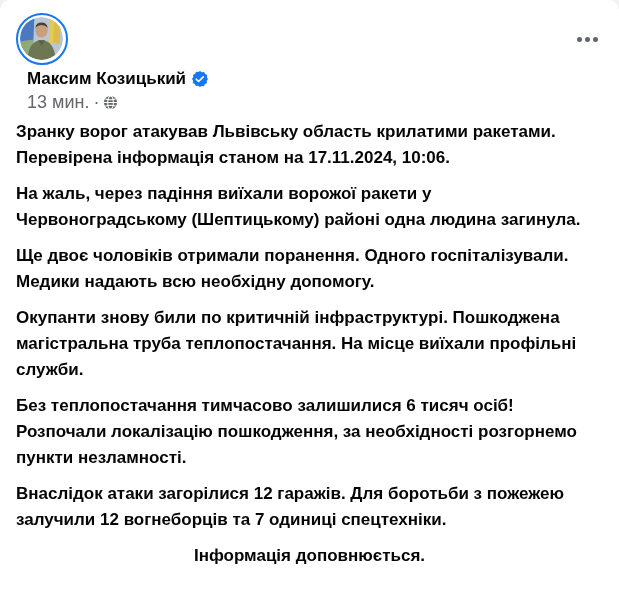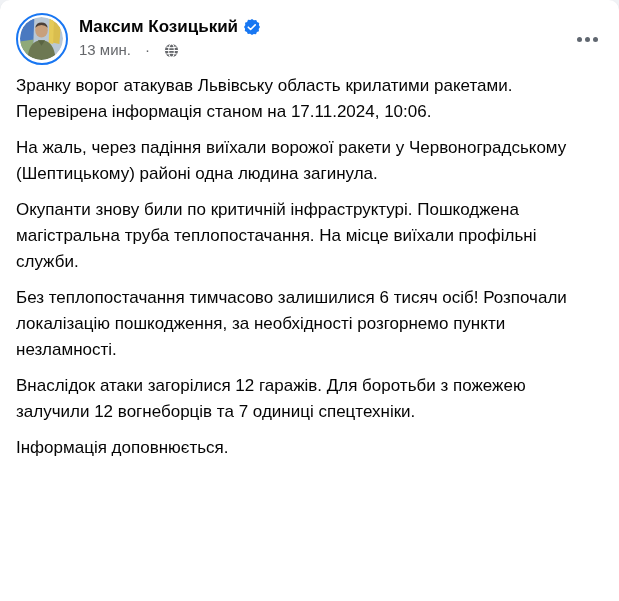--- a/index.html
+++ b/index.html
@@ -16,20 +16,21 @@
     min-height: 601px;
     background: #ffffff;
     border-radius: 10px 10px 0 0;
     box-shadow: 0 1px 2px rgba(0,0,0,0.1);
   }
   .header {
     display: flex;
     align-items: flex-start;
     padding: 13px 16px 4px 16px;
     position: relative;
+    flex-direction: column;
   }
   .avatar-ring {
     width: 52px;
     height: 52px;
     border: 2.5px solid #1876f2;
     border-radius: 50%;
     padding: 2px;
     flex: 0 0 auto;
     cursor: pointer;
     background: #ffffff;
@@ -56,23 +57,23 @@
     font-size: 17px;
     font-weight: 700;
     color: #050505;
     line-height: 21px;
     cursor: pointer;
   }
   .badge { display: inline-flex; margin-top: 1px; }
   .meta-row {
     display: flex;
     align-items: center;
-    gap: 14px;
+    gap: 4px;
     margin-top: 4px;
-    font-size: 15px;
+    font-size: 18px;
     color: #65676b;
     line-height: 18px;
   }
   .meta-sep { color: #65676b; }
   .options-button {
     position: absolute;
     right: 16px;
     top: 23px;
     width: 32px;
     height: 32px;
@@ -90,22 +91,22 @@
     height: 5px;
     border-radius: 50%;
     background: #606770;
   }
   .post-text {
     padding: 4px 16px 14px 16px;
     font-size: 17px;
     line-height: 26px;
     color: #050505;
   }
-  .post-text p { margin: 0 0 10px 0; }
-  .post-text p:last-child { margin-bottom: 0; }
+  .post-text p { margin: 0 0 10px 0; font-weight: bold; }
+  .post-text p:last-child { margin-bottom: 0; text-align: center; }
 </style>
 </head>
 <body>
 
 <div class="card">
 
   <div class="header">
 
     <div class="avatar-ring">
       <span class="avatar">
@@ -161,19 +162,20 @@
           <span></span>
           <span></span>
       </span>
     </button>
 
   </div>
 
   <div class="post-text">
       <p>Зранку ворог атакував Львівську область крилатими ракетами. Перевірена інформація станом на 17.11.2024, 10:06.</p>
       <p>На жаль, через падіння виїхали ворожої ракети у Червоноградському (Шептицькому) районі одна людина загинула.</p>
+      <p>Ще двоє чоловіків отримали поранення. Одного госпіталізували. Медики надають всю необхідну допомогу.</p>
       <p>Окупанти знову били по критичній інфраструктурі. Пошкоджена магістральна труба теплопостачання. На місце виїхали профільні служби.</p>
       <p>Без теплопостачання тимчасово залишилися 6 тисяч осіб! Розпочали локалізацію пошкодження, за необхідності розгорнемо пункти незламності.</p>
       <p>Внаслідок атаки загорілися 12 гаражів. Для боротьби з пожежею залучили 12 вогнеборців та 7 одиниці спецтехніки.</p>
       <p>Інформація доповнюється.</p>
     </div>
 
 </div>
 
 </body></html>

